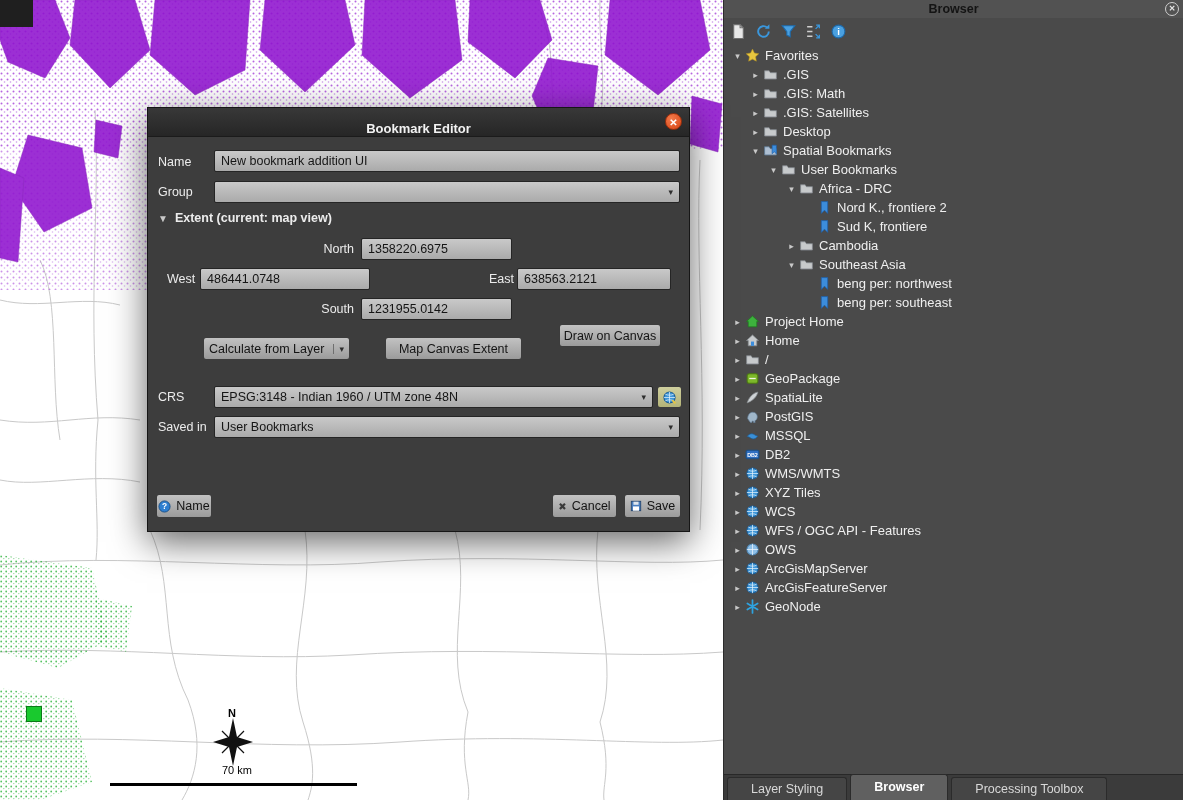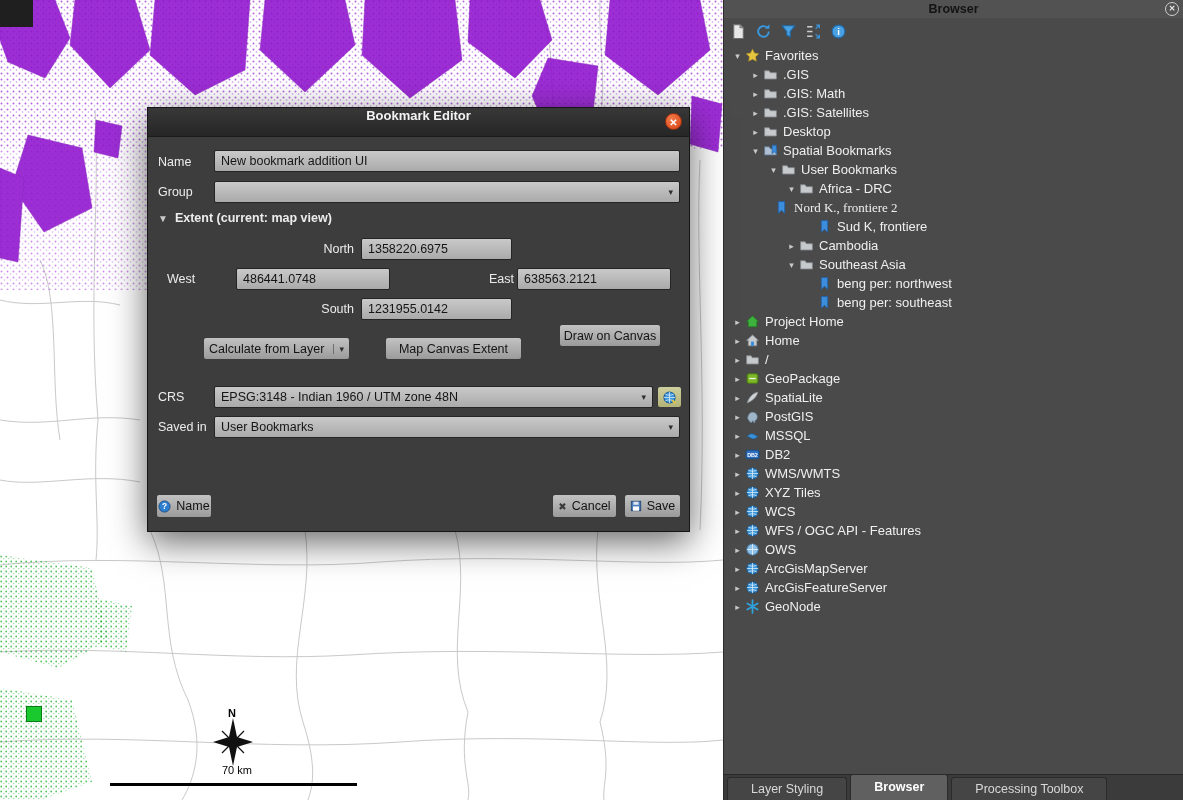--- a/index.html
+++ b/index.html
@@ -14,21 +14,21 @@
   .scale-bar{position:absolute;left:110px;top:783px;width:247px;height:3px;background:#000}
   .map-marker{position:absolute;left:26px;top:706px;width:16px;height:16px;
               background:#19c92e;border:1px solid #0c7a1a;box-sizing:border-box}
 
   
   .dialog{position:absolute;left:147px;top:107px;width:541px;height:423px;background:#3d3d3d;
           border:1px solid #161616;box-shadow:0 10px 34px rgba(0,0,0,.6);color:#e9e9e9;
           font-size:12.5px;z-index:5}
   .dlg-title{position:absolute;left:0;top:0;right:0;height:28px;
              background:linear-gradient(#383838,#262626);border-bottom:1px solid #1b1b1b;
-             display:flex;align-items:flex-start;justify-content:center;
+             display:flex;align-items:flex-end;justify-content:center;
              font-weight:bold;font-size:13px;color:#f2f2f2}
   .close-btn{position:absolute;right:7px;top:5px;width:17px;height:17px;border-radius:50%;
              background:radial-gradient(circle at 35% 30%,#f37a4b,#d64414);
              color:#fff;font-size:10px;line-height:17px;text-align:center;font-weight:bold;
              border:1px solid #9e2f0c;box-sizing:border-box;cursor:pointer}
   .lbl{position:absolute;color:#ececec}
   .lbl.r{text-align:right}
   .fld{position:absolute;background:linear-gradient(#c9c9c9,#aaaaaa);border:1px solid #252525;
        border-radius:2px;color:#151515;font-size:12.5px;padding:0 6px;height:22px;
        box-sizing:border-box;font-family:"Liberation Sans",sans-serif;outline:none}
@@ -157,21 +157,21 @@
 
   <div class="ext-h">
     <span class="tri">▼</span>
     <span>Extent (current: map view)</span>
   </div>
 
   <span class="lbl r" style="left:146px;top:134px;width:60px">North</span>
   <input class="fld" style="left: 213px; top: 130px; width: 151px;" value="1358220.6975">
 
   <span class="lbl" style="left:19px;top:164px">West</span>
-  <input class="fld" style="left: 52px; top: 160px; width: 154px; margin-left: 36px;" value="486441.0748">
+  <input class="fld" style="left: 52px; top: 160px; width: 170px;" value="486441.0748">
   <span class="lbl" style="left:341px;top:164px">East</span>
   <input class="fld" style="left: 369px; top: 160px; width: 154px;" value="638563.2121">
 
   <span class="lbl r" style="left:146px;top:194px;width:60px">South</span>
   <input class="fld" style="left: 213px; top: 190px; width: 151px;" value="1231955.0142">
 
   <div class="btn" style="left:55px;top:229px;width:147px">
     <span>Calculate from Layer</span>
     <span class="split">▾</span>
   </div>
@@ -331,21 +331,21 @@
       </div>
       <div class="tree-row" style="padding-left: 60px;">
         <span class="arrow">▾</span>
         <span class="tree-icon">
           <svg viewBox="0 0 14 14">
             <path d="M1.5 3.5h4.2l1.2 1.8h5.6v5.9H1.5z" fill="#c7cacc" stroke="#82878c" stroke-width=".8"></path>
           </svg>
         </span>
         <span class="tree-label">Africa - DRC</span>
       </div>
-      <div class="tree-row" style="padding-left: 35px; font-family: Liberation Serif, serif;">
+      <div class="tree-row" style="padding-left: 78px;">
         <span class="arrow"></span>
         <span class="tree-icon">
           <svg viewBox="0 0 14 14">
             <path d="M4 1.5h6v11L7 9.5 4 12.5z" fill="#3c8ddc" stroke="#1d5ea8" stroke-width=".7"></path>
           </svg>
         </span>
         <span class="tree-label">Nord K., frontiere 2</span>
       </div>
       <div class="tree-row" style="padding-left: 78px;">
         <span class="arrow"></span>

